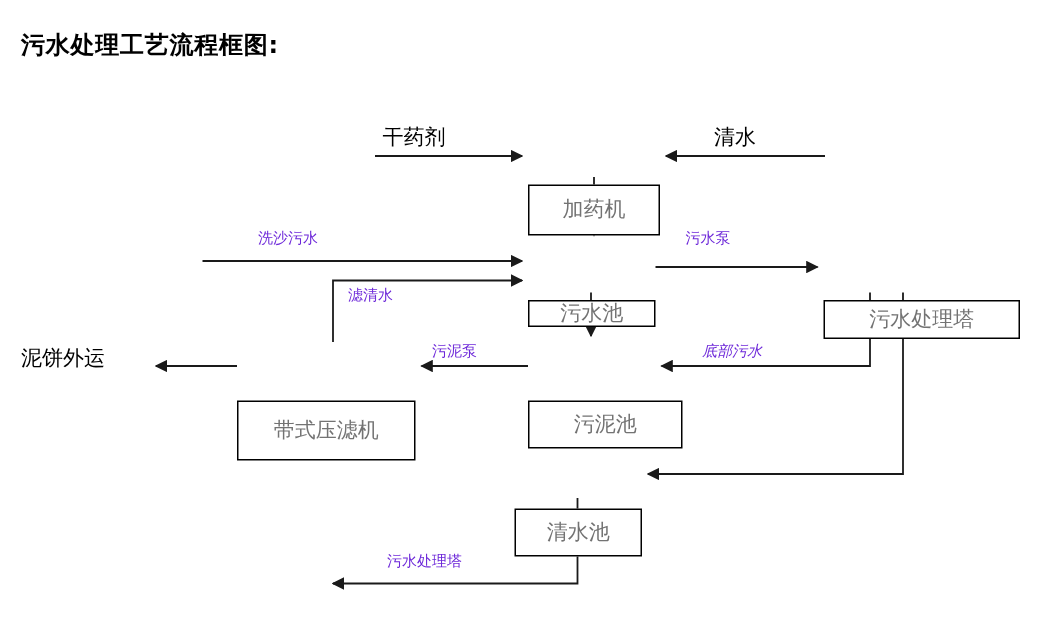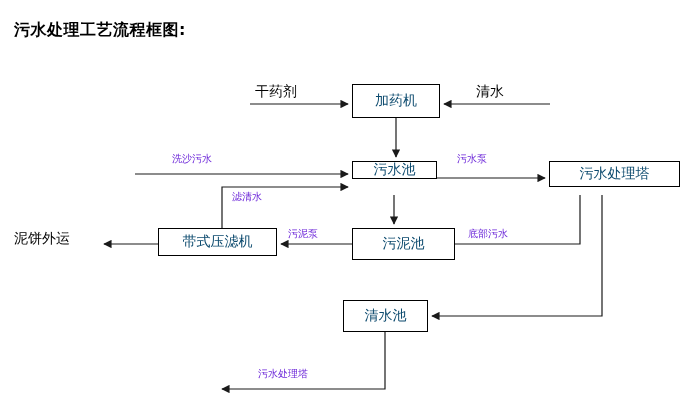--- a/index.html
+++ b/index.html
@@ -35,23 +35,24 @@
   }
   .node {
     position: absolute;
     box-sizing: border-box;
     border: 1px solid #000000;
     background: #ffffff;
     display: flex;
     align-items: center;
     justify-content: center;
     font-size: 14px;
-    color: #0c4a6e;
+    color: #737373;
     white-space: nowrap;
     z-index: 3;
+    margin-top: 39px;
   }
   .edge-label {
     position: absolute;
     font-size: 10px;
     color: #6d28d9;
     white-space: nowrap;
     z-index: 3;
     background: transparent;
   }
   .term-label {
@@ -109,21 +110,21 @@
   </div>
 
   <div class="node" style="left:352px; top:161px; width:85px; height:18px;">
     <span>污水池</span>
   </div>
 
   <div class="node" style="left:549px; top:161px; width:131px; height:26px;">
     <span>污水处理塔</span>
   </div>
 
-  <div class="node" style="left:158px; top:228px; width:119px; height:28px;">
+  <div class="node" style="left:158px; top:228px; width:119px; height:40px;">
     <span>带式压滤机</span>
   </div>
 
   <div class="node" style="left:352px; top:228px; width:103px; height:32px;">
     <span>污泥池</span>
   </div>
 
   <div class="node" style="left:343px; top:300px; width:85px; height:32px;">
     <span>清水池</span>
   </div>
@@ -135,17 +136,17 @@
   <div class="term-label" style="left:14px; top:230px;">泥饼外运</div>
 
   <div class="edge-label" style="left:172px; top:152px;">洗沙污水</div>
 
   <div class="edge-label" style="left:232px; top:190px;">滤清水</div>
 
   <div class="edge-label" style="left:457px; top:152px;">污水泵</div>
 
   <div class="edge-label" style="left:288px; top:227px;">污泥泵</div>
 
-  <div class="edge-label" style="left:468px; top:227px;">底部污水</div>
+  <div class="edge-label" style="left:468px; top:227px;font-style:italic;">底部污水</div>
 
   <div class="edge-label" style="left:258px; top:367px;">污水处理塔</div>
 
 </div>
 
 </body></html>

